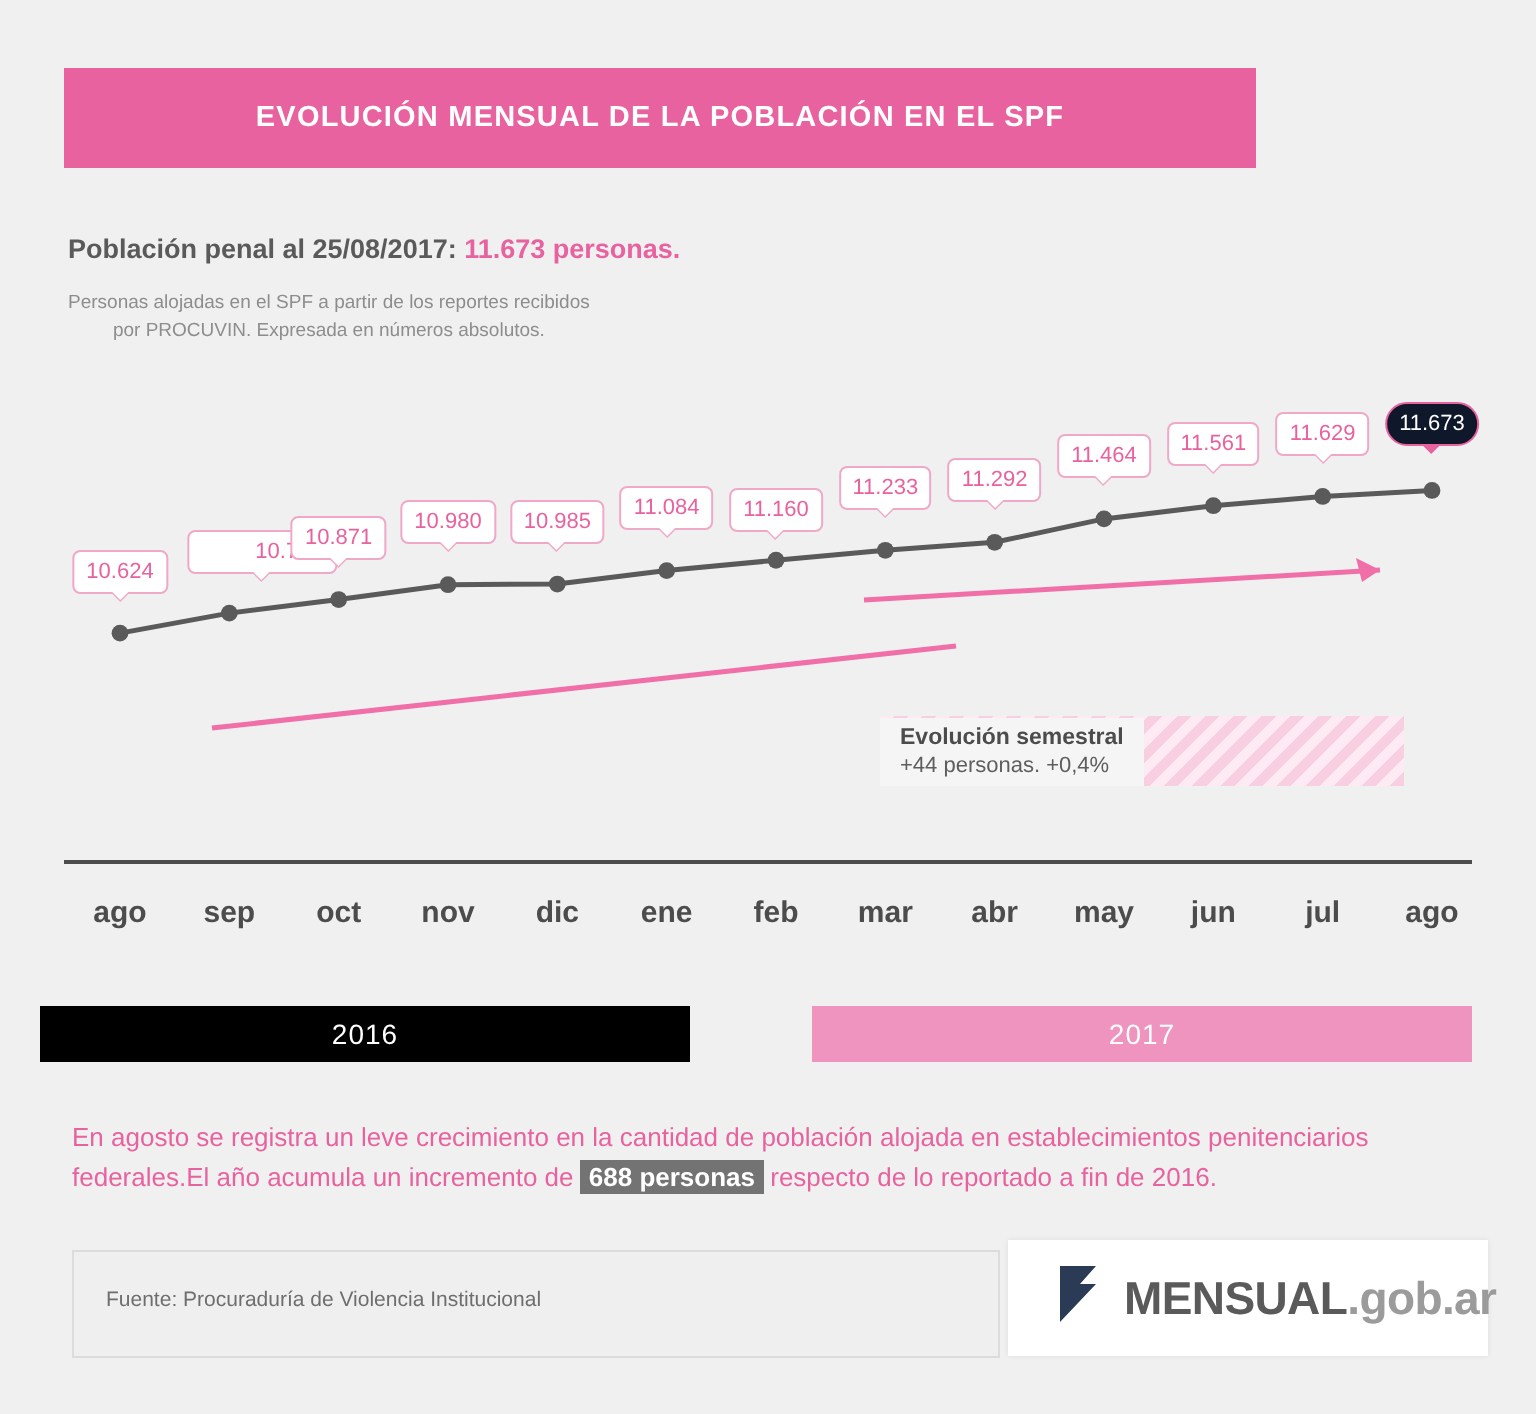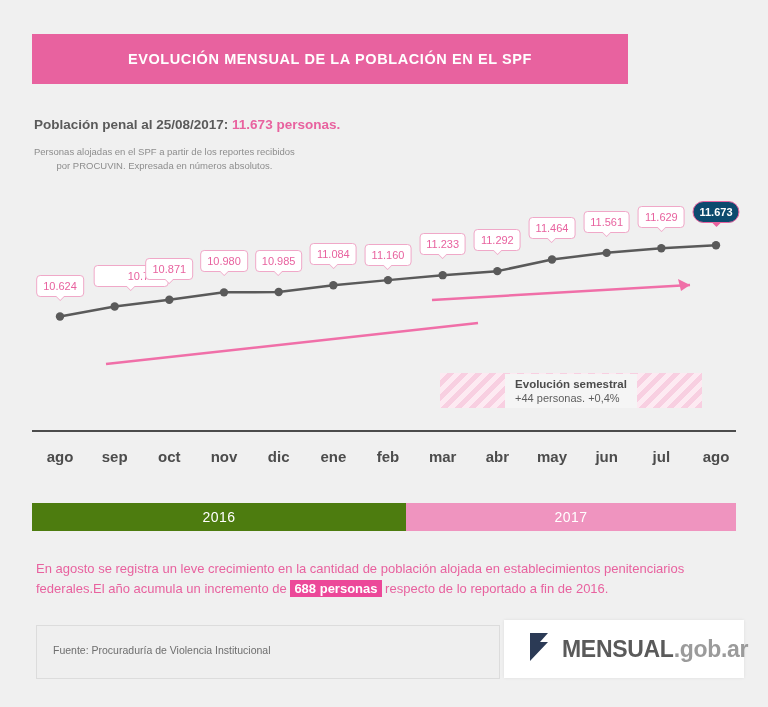--- a/index.html
+++ b/index.html
@@ -45,71 +45,71 @@
     border:1px solid #f0a8c8;
     border-radius:4px;
     background:#ffffff;
     color:#e8629f;
     font-size:11px;
     padding:4px 6px 4px 6px;
     white-space:nowrap;
     transform:translate(-50%,0);
   }
   .label.solid{
-    background:#0c4a6e;border-color:#e8629f;color:#ffffff;font-weight:bold;border-radius:11px;
+    background:#0f172a;border-color:#e8629f;color:#ffffff;font-weight:normal;border-radius:11px;
   }
   .label .tail{
     position:absolute;left:50%;bottom:-5px;margin-left:-5px;
     width:0;height:0;border-left:5px solid transparent;border-right:5px solid transparent;
     border-top:5px solid #f0a8c8;
   }
   .label .tail:after{
     content:"";position:absolute;left:-4px;top:-5px;
     width:0;height:0;border-left:4px solid transparent;border-right:4px solid transparent;
     border-top:4px solid #ffffff;
   }
   .label.solid .tail{border-top-color:#e8629f;}
   .label.solid .tail:after{border-top-color:#e8629f;}
 
   
   .semestral{
-    position:absolute;left:440px;top:373px;width:262px;height:35px;
+    position:absolute;left:440px;top:358px;width:262px;height:35px;
     background:repeating-linear-gradient(-45deg,#f8cfe1 0 5px,#fdeaf2 5px 10px);
-    display:flex;align-items:center;justify-content:center;
+    display:flex;align-items:center;
   }
   .semestral-inner{
     background:#f5f5f5;padding:3px 10px;text-align:left;
   }
   .semestral-title{font-size:11.5px;font-weight:bold;color:#4c4c4c;line-height:14px;}
   .semestral-sub{font-size:11px;color:#5e5e5e;line-height:14px;}
 
   
   .axis-rule{
     position:absolute;left:32px;top:430px;width:704px;height:2px;background:#4c4c4c;
   }
   .months{position:absolute;left:0;top:448px;width:768px;height:26px;}
   .month{
     position:absolute;transform:translateX(-50%);
     font-size:15px;color:#4c4c4c;font-weight:bold;
   }
 
   
   .year-bar{position:absolute;height:28px;display:flex;align-items:center;justify-content:center;}
-  .year-2016{left:32px;top:503px;width:374px;background:#4d7c0f;}
+  .year-2016{left:20px;top:503px;width:325px;background:#000000;}
   .year-2017{left:406px;top:503px;width:330px;background:#ef94bf;align-items:center;}
   .year-label{font-size:14px;color:#ffffff;font-weight:normal;letter-spacing:.5px;}
   .year-2016 .year-label{color:#ffffff;}
 
   
   .para{
     position:absolute;left:36px;top:559px;width:706px;
     font-size:13px;color:#e8629f;line-height:20px;
   }
   .para .mark{
-    background:#ec4899;color:#ffffff;padding:1px 4px;font-weight:bold;
+    background:#737373;color:#ffffff;padding:1px 4px;font-weight:bold;
   }
 
   
   .source-box{
     position:absolute;left:36px;top:625px;width:462px;height:52px;
     background:#efefef;border:1px solid #dcdcdc;
   }
   .source-text{
     position:absolute;left:16px;top:18px;font-size:10.5px;color:#6e6e6e;
   }

